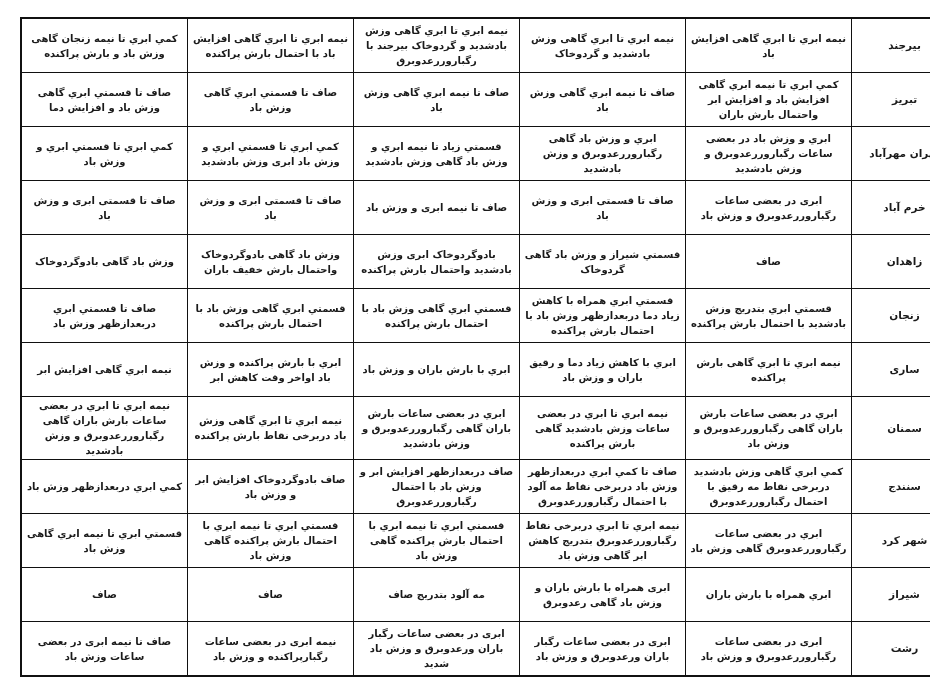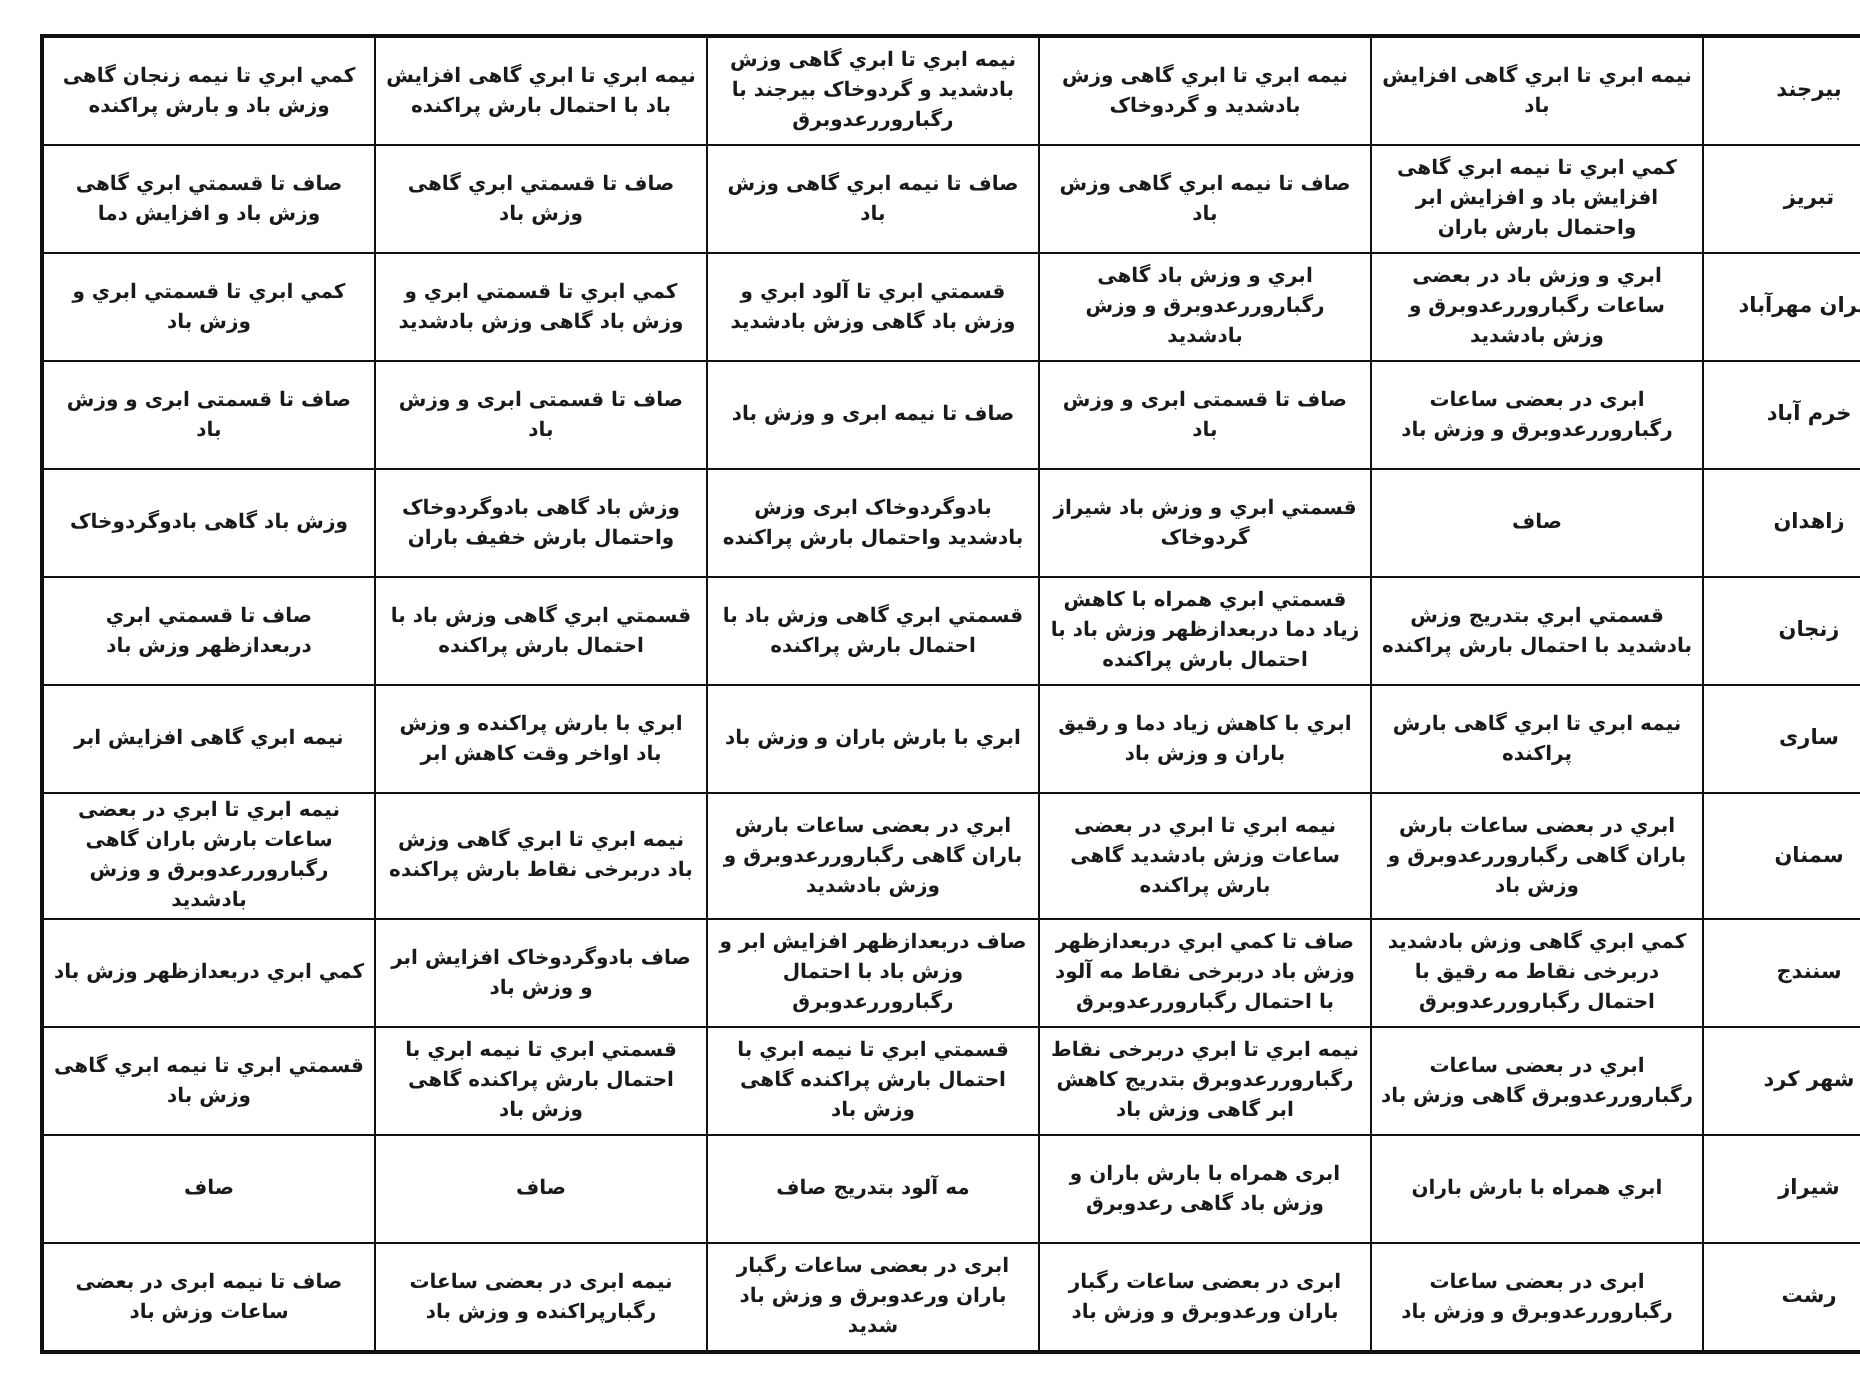--- a/index.html
+++ b/index.html
@@ -68,36 +68,36 @@
           <td class="cond">کمي ابري تا نیمه ابري گاهی افزایش باد و افزایش ابر واحتمال بارش باران</td>
           <td class="cond">صاف تا نیمه ابري گاهی وزش باد</td>
           <td class="cond">صاف تا نیمه ابري گاهی وزش باد</td>
           <td class="cond">صاف تا قسمتي ابري گاهی وزش باد</td>
           <td class="cond">صاف تا قسمتي ابري گاهی وزش باد و افزایش دما</td>
         </tr>
         <tr>
           <td class="city">تهران مهرآباد</td>
           <td class="cond">ابري و وزش باد در بعضی ساعات رگباروررعدوبرق و وزش بادشدید</td>
           <td class="cond">ابري و وزش باد گاهی رگباروررعدوبرق و وزش بادشدید</td>
-          <td class="cond">قسمتي ابري تا آلود ابري و وزش باد گاهی وزش بادشدید</td>
-          <td class="cond">کمي ابري تا قسمتي ابري و وزش باد گاهی وزش بادشدید</td>
+          <td class="cond">قسمتي زیاد تا نیمه ابري و وزش باد گاهی وزش بادشدید</td>
+          <td class="cond">کمي ابري تا قسمتي ابري و وزش باد ابری وزش بادشدید</td>
           <td class="cond">کمي ابري تا قسمتي ابري و وزش باد</td>
         </tr>
         <tr>
           <td class="city">خرم آباد</td>
           <td class="cond">ابری در بعضی ساعات رگباروررعدوبرق و وزش باد</td>
           <td class="cond">صاف تا قسمتی ابری و وزش باد</td>
           <td class="cond">صاف تا نیمه ابری و وزش باد</td>
           <td class="cond">صاف تا قسمتی ابری و وزش باد</td>
           <td class="cond">صاف تا قسمتی ابری و وزش باد</td>
         </tr>
         <tr>
           <td class="city">زاهدان</td>
           <td class="cond">صاف</td>
-          <td class="cond">قسمتي ابري و وزش باد شیراز گردوخاک</td>
+          <td class="cond">قسمتي شیراز و وزش باد گاهی گردوخاک</td>
           <td class="cond">بادوگردوخاک ابری وزش بادشدید واحتمال بارش پراکنده</td>
           <td class="cond">وزش باد گاهی بادوگردوخاک واحتمال بارش خفیف باران</td>
           <td class="cond">وزش باد گاهی بادوگردوخاک</td>
         </tr>
         <tr>
           <td class="city">زنجان</td>
           <td class="cond">قسمتي ابري بتدریج وزش بادشدید با احتمال بارش پراکنده</td>
           <td class="cond">قسمتي ابري همراه با کاهش زیاد دما دربعدازظهر وزش باد با احتمال بارش پراکنده</td>
           <td class="cond">قسمتي ابري گاهی وزش باد با احتمال بارش پراکنده</td>
           <td class="cond">قسمتي ابري گاهی وزش باد با احتمال بارش پراکنده</td>

